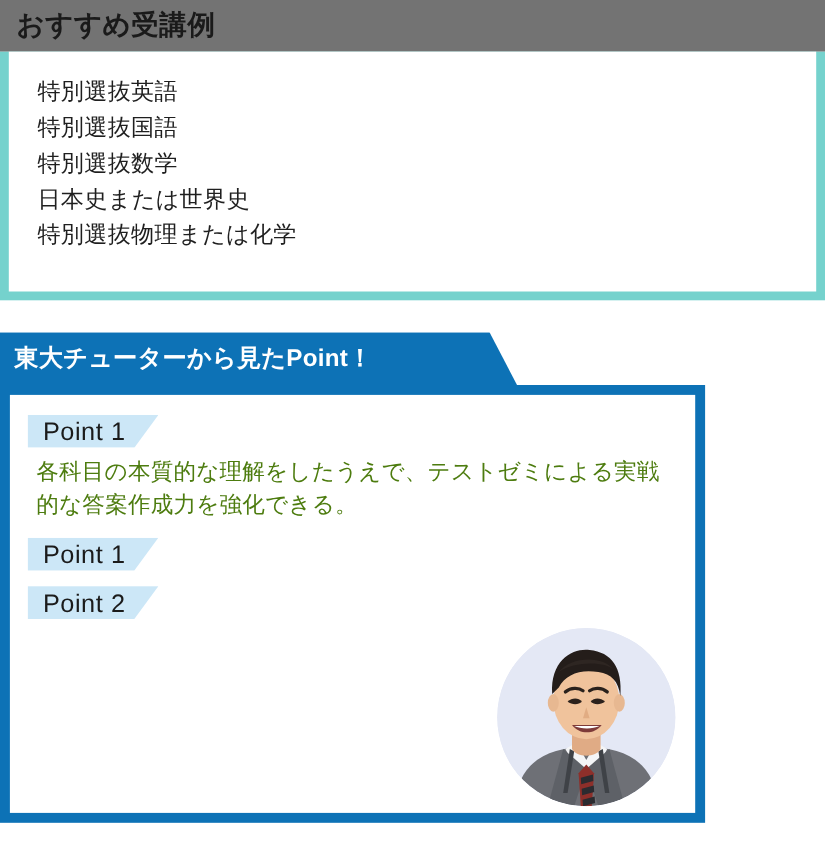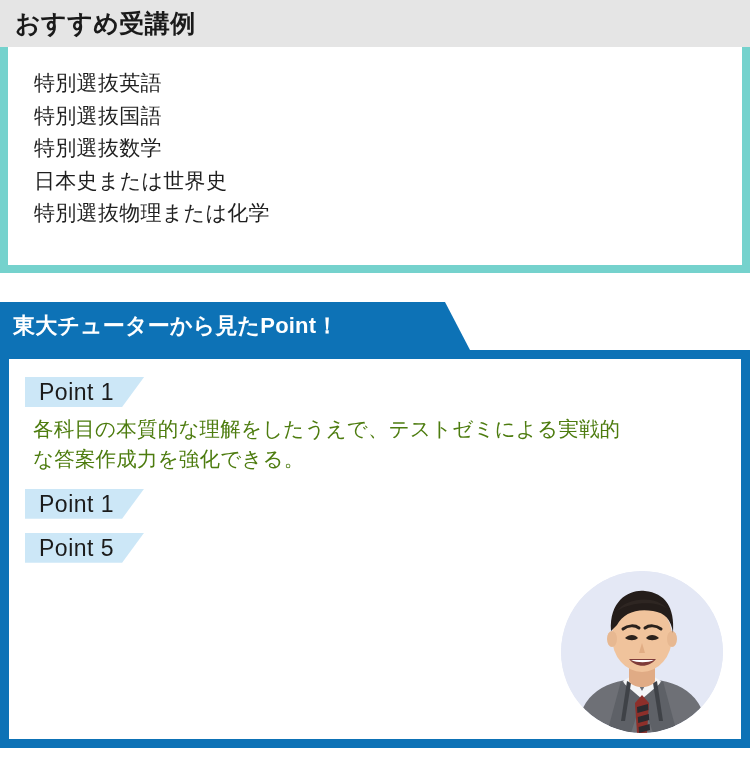--- a/index.html
+++ b/index.html
@@ -22,21 +22,21 @@
   }
 
   
   .rec-section {
     position: absolute;
     left: 0;
     top: 0;
     width: 750px;
   }
   .rec-header {
-    background: #e5e5e5;
+    background: #737373;
     height: 47px;
     display: flex;
     align-items: center;
     padding-left: 15px;
     box-sizing: border-box;
   }
   .rec-header-title {
     font-size: 25px;
     font-weight: bold;
     color: #1a1a1a;
@@ -92,21 +92,21 @@
     padding-left: 13px;
     letter-spacing: 0.2px;
     white-space: nowrap;
   }
 
   .point-card {
     position: relative;
     background: #0d72b6;
     padding: 9px;
     box-sizing: border-box;
-    width: 750px;
+    width: 641px;
   }
   .point-card-inner {
     position: relative;
     background: #ffffff;
     padding: 18px 16px 14px 16px;
     box-sizing: border-box;
     min-height: 380px;
   }
 
   .point-block {
@@ -184,21 +184,21 @@
         <div class="point-block">
           <span class="point-label">Point 1</span>
           <p class="point-text">各科目の本質的な理解をしたうえで、テストゼミによる実戦的な答案作成力を強化できる。</p>
         </div>
 
         <div class="point-block">
           <span class="point-label">Point 1</span>
         </div>
 
         <div class="point-block">
-          <span class="point-label">Point 5</span>
+          <span class="point-label">Point 2</span>
         </div>
 
         <div class="portrait">
           <svg viewBox="0 0 162 162" xmlns="http://www.w3.org/2000/svg">
             <defs>
               <clipPath id="circleClip">
                 <circle cx="81" cy="81" r="81"></circle>
               </clipPath>
             </defs>
             <g clip-path="url(#circleClip)">

